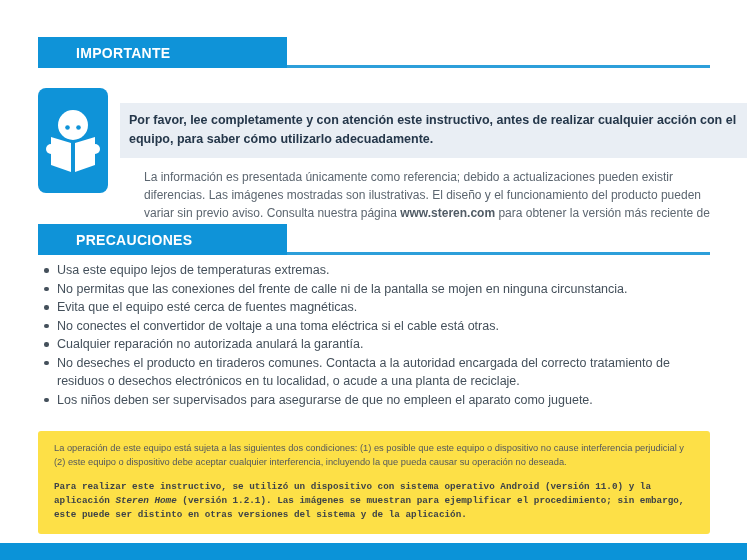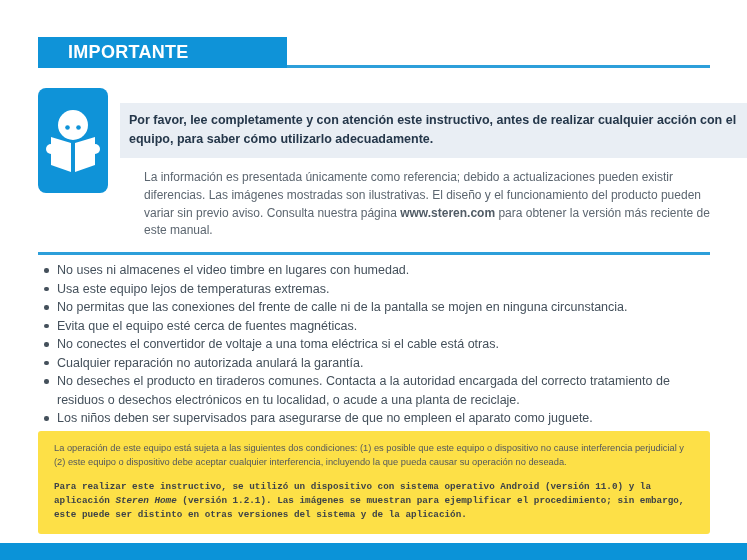--- a/index.html
+++ b/index.html
@@ -14,21 +14,21 @@
 
   
   .header-strip { position: absolute; left: 38px; width: 672px; height: 31px; }
   .header-rule { position: absolute; left: 0; right: 0; bottom: 0; height: 3px; background: #2d9fda; }
   .header-tab {
     position: absolute; left: 0; top: 0; width: 249px; height: 31px;
     background: #0f93d8; box-sizing: border-box;
     display: flex; align-items: center; padding-left: 30px;
   }
   .header-tab span {
-    color: #ffffff; font-weight: bold; font-size: 18px; letter-spacing: 0.3px;
+    color: #ffffff; font-weight: bold; font-size: 14px; letter-spacing: 0.3px; margin-left: 8px;
   }
   #importante-strip { top: 37px; }
   #precauciones-strip { top: 224px; }
 
   
   .mascot {
     position: absolute; left: 38px; top: 88px; width: 70px; height: 105px;
     background: #0f93d8; border-radius: 8px;
     display: flex; align-items: center; justify-content: center;
   }
@@ -108,24 +108,26 @@
   </div>
 
   <div class="highlight-box">
     <p>Por favor, lee completamente y con atención este instructivo, antes de realizar cualquier acción con el equipo, para saber cómo utilizarlo adecuadamente.</p>
   </div>
 
   <p class="body-par"><span>La información es presentada únicamente como referencia; debido a actualizaciones pueden existir diferencias. Las imágenes mostradas son ilustrativas. El diseño y el funcionamiento del producto pueden variar sin previo aviso. Consulta nuestra página </span><strong>www.steren.com</strong><span> para obtener la versión más reciente de este manual.</span></p>
 
   <div class="header-strip" id="precauciones-strip">
     <div class="header-rule"></div>
+    <div class="header-tab">
+      <span>PRECAUCIONES</span>
+    </div>
   </div>
 
   <ul class="bullets">
-    <li>No uses ni almacenes el video timbre en lugares con humedad.</li>
     <li>Usa este equipo lejos de temperaturas extremas.</li>
     <li>No permitas que las conexiones del frente de calle ni de la pantalla se mojen en ninguna circunstancia.</li>
     <li>Evita que el equipo esté cerca de fuentes magnéticas.</li>
     <li>No conectes el convertidor de voltaje a una toma eléctrica si el cable está otras.</li>
     <li>Cualquier reparación no autorizada anulará la garantía.</li>
     <li>No deseches el producto en tiraderos comunes. Contacta a la autoridad encargada del correcto tratamiento de residuos o desechos electrónicos en tu localidad, o acude a una planta de reciclaje.</li>
     <li>Los niños deben ser supervisados para asegurarse de que no empleen el aparato como juguete.</li>
   </ul>
 
   <div class="legal-box">

